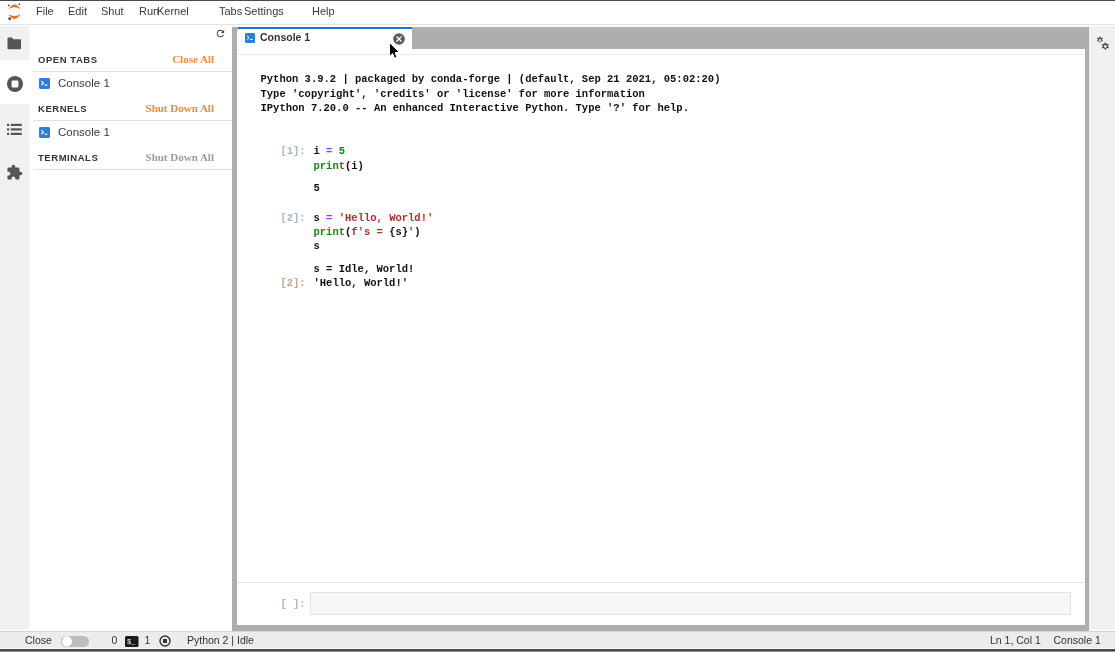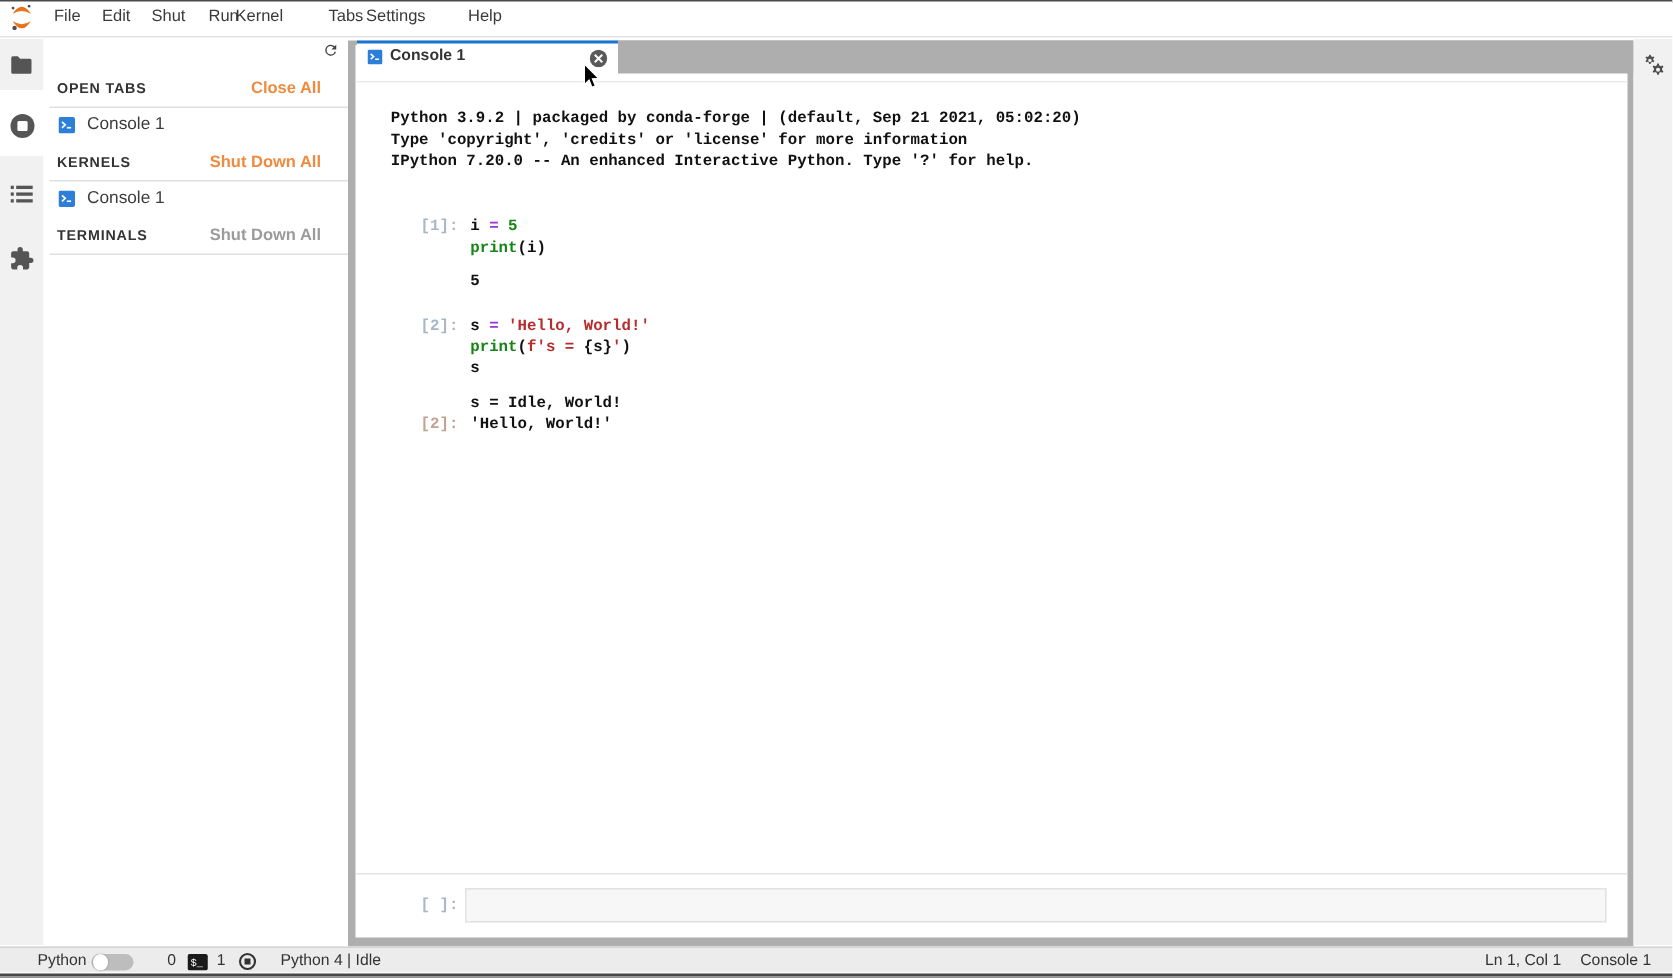--- a/index.html
+++ b/index.html
@@ -2,21 +2,21 @@
 <html><head>
 <meta charset="utf-8">
 <style>
   * { margin:0; padding:0; box-sizing:border-box; }
   html,body { width:1115px; height:652px; overflow:hidden; }
   body { position:relative; background:#ffffff; font-family:"Liberation Sans",sans-serif; }
   .abs { position:absolute; }
   .mono { font-family:"Liberation Mono",monospace; font-size:10.5px; line-height:14.33px; white-space:pre; font-weight:bold; }
   .menuitem { position:absolute; top:6.2px; font-size:11px; line-height:11px; color:#3a3a3a; }
   .hdr { position:absolute; font-size:9.5px; font-weight:bold; letter-spacing:0.55px; color:#333; }
-  .shut { position:absolute; font-size:11px; font-weight:bold; }
+  .shut { position:absolute; font-size:11px; font-weight:bold;font-family:Liberation Serif, serif; }
   .sep { position:absolute; height:1px; background:#e0e0e0; }
 </style>
 </head>
 <body>
 
   <div class="abs" style="left:0;top:0;width:1115px;height:1.5px;background:#4a4a4a"></div>
 
   <div class="abs" style="left:0;top:1px;width:1115px;height:24px;background:#fff;border-bottom:1px solid #e3e3e3"></div>
 
   <svg class="abs" style="left:6px;top:3px" width="17" height="17" viewBox="0 0 17 17">
@@ -140,35 +140,35 @@
   <div class="abs" style="left:1089px;top:26px;width:26px;height:604px;background:#f1f1f1"></div>
 
   <svg class="abs" style="left:1095px;top:36px" width="16" height="17" viewBox="0 0 16 17">
     <g fill="#4f4f4f">
       <path d="M4.5 0.5 l0.9 0 l0.25 1 a2.6 2.6 0 0 1 0.8 0.45 l1-0.35 l0.45 0.8 l-0.75 0.7 a2.6 2.6 0 0 1 0 0.9 l0.75 0.7 l-0.45 0.8 l-1-0.35 a2.6 2.6 0 0 1 -0.8 0.45 l-0.25 1 l-0.9 0 l-0.25-1 a2.6 2.6 0 0 1 -0.8-0.45 l-1 0.35 l-0.45-0.8 l0.75-0.7 a2.6 2.6 0 0 1 0-0.9 l-0.75-0.7 l0.45-0.8 l1 0.35 a2.6 2.6 0 0 1 0.8-0.45 Z M4.95 3.1 a1.15 1.15 0 1 0 0 2.3 a1.15 1.15 0 0 0 0-2.3 Z"></path>
       <path d="M9.8 6.4 l1.1 0 l0.3 1.2 a3.2 3.2 0 0 1 1 0.55 l1.2-0.42 l0.55 0.95 l-0.9 0.85 a3.2 3.2 0 0 1 0 1.1 l0.9 0.85 l-0.55 0.95 l-1.2-0.42 a3.2 3.2 0 0 1 -1 0.55 l-0.3 1.2 l-1.1 0 l-0.3-1.2 a3.2 3.2 0 0 1 -1-0.55 l-1.2 0.42 l-0.55-0.95 l0.9-0.85 a3.2 3.2 0 0 1 0-1.1 l-0.9-0.85 l0.55-0.95 l1.2 0.42 a3.2 3.2 0 0 1 1-0.55 Z M10.35 9.1 a1.35 1.35 0 1 0 0 2.7 a1.35 1.35 0 0 0 0-2.7 Z"></path>
     </g>
   </svg>
 
   <div class="abs" style="left:0;top:630.5px;width:1115px;height:17.5px;background:#ececec;border-top:1px solid #d4d4d4"></div>
-  <span class="abs" style="left:25px;top:634.2px;font-size:10.5px;color:#333">Python</span>
+  <span class="abs" style="left:25px;top:634.2px;font-size:10.5px;color:#333">Close</span>
 
   <div class="abs" style="left:60.5px;top:635.5px;width:28.5px;height:11.5px;background:#bdbdbd;border-radius:6px"></div>
   <div class="abs" style="left:61.5px;top:636px;width:10.5px;height:10.5px;background:#fff;border-radius:50%;box-shadow:0 0 1px rgba(0,0,0,0.4)"></div>
   <span class="abs" style="left:111.5px;top:634.2px;font-size:10.5px;color:#333">0</span>
 
   <svg class="abs" style="left:125px;top:635.5px" width="13.5" height="11" viewBox="0 0 13.5 11">
     <rect x="0" y="0" width="13.5" height="11" rx="1.5" fill="#1a1a1a"></rect>
     <text x="2" y="8" font-family="Liberation Mono,monospace" font-size="7" fill="#fff">$_</text>
   </svg>
   <span class="abs" style="left:144.5px;top:634.2px;font-size:10.5px;color:#333">1</span>
 
   <svg class="abs" style="left:158.5px;top:635px" width="12" height="12" viewBox="0 0 12 12">
     <circle cx="6" cy="6" r="5" fill="none" stroke="#333" stroke-width="1.4"></circle>
     <rect x="4" y="4" width="4" height="4" fill="#333"></rect>
   </svg>
-  <span class="abs" style="left:187px;top:634.2px;font-size:10.5px;color:#333">Python 4 | Idle</span>
+  <span class="abs" style="left:187px;top:634.2px;font-size:10.5px;color:#333">Python 2 | Idle</span>
   <span class="abs" style="left:990px;top:634.2px;font-size:10.5px;color:#333">Ln 1, Col 1</span>
   <span class="abs" style="left:1053.5px;top:634.2px;font-size:10.5px;color:#333">Console 1</span>
 
   <div class="abs" style="left:0;top:647.5px;width:1115px;height:1.5px;background:#fafafa"></div>
   <div class="abs" style="left:0;top:649px;width:1115px;height:2px;background:#484848"></div>
   <div class="abs" style="left:0;top:651px;width:1115px;height:1px;background:#8f8f8f"></div>
 
 </body></html>

